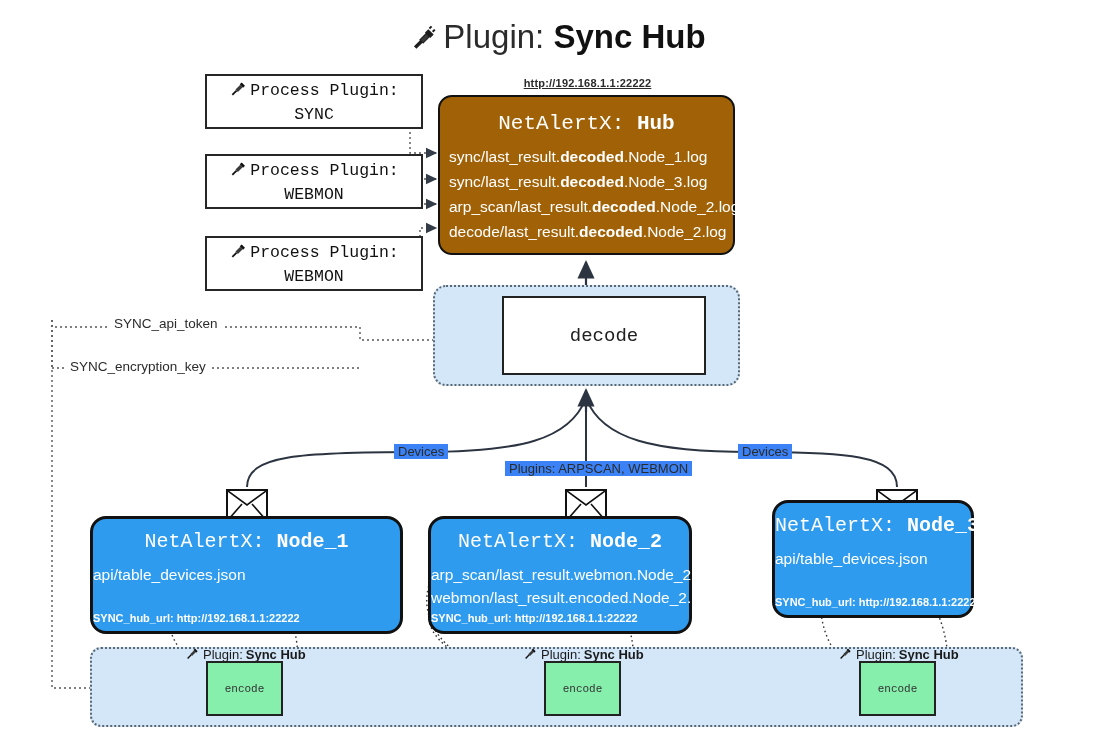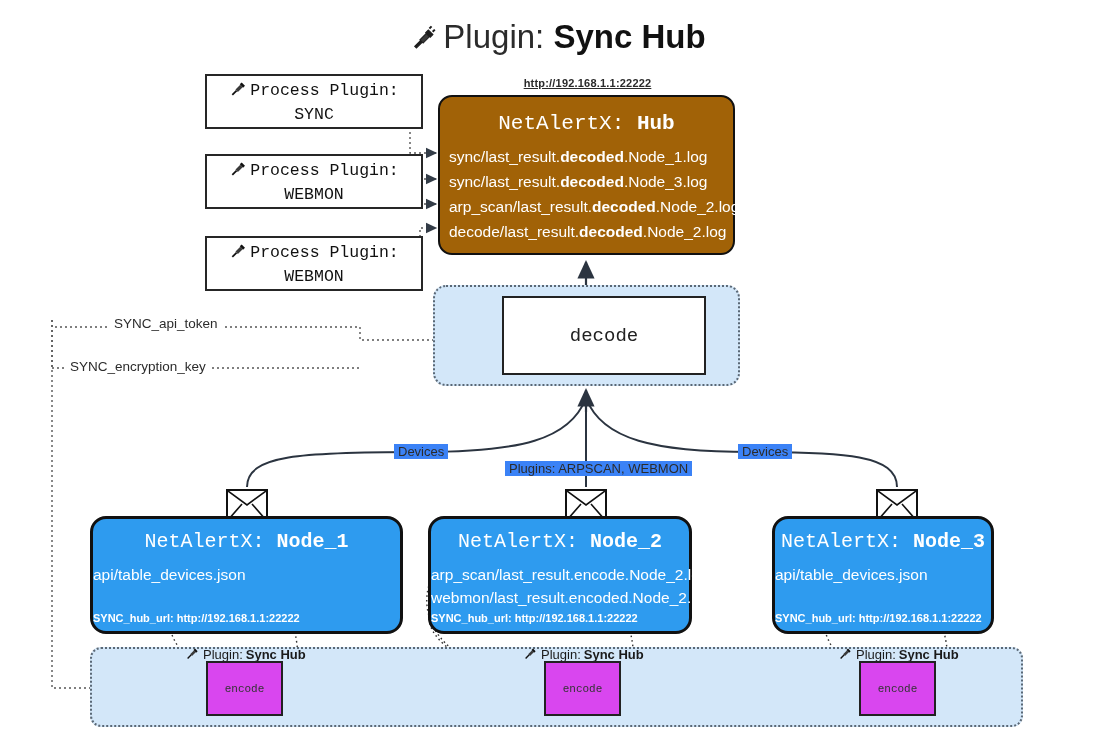--- a/index.html
+++ b/index.html
@@ -65,21 +65,21 @@
   
   .env{position:absolute;width:42px;height:33px;background:#fff;border:2px solid #111;
        box-sizing:border-box;}
 
   
   .sbox{position:absolute;height:80px;background:#D3E7F9;border:2px dotted #5a6876;
         box-sizing:border-box;}
   .slabel{position:absolute;font-size:13px;color:#1a1a1a;white-space:nowrap;
           display:flex;align-items:center;gap:3px;}
   .slabel b{font-weight:bold;}
-  .encbox{position:absolute;width:77px;height:55px;background:#d946ef;border:2.5px solid #222;
+  .encbox{position:absolute;width:77px;height:55px;background:#86efac;border:2.5px solid #222;
           box-sizing:border-box;display:flex;align-items:center;justify-content:center;
           font-family:"Liberation Mono","DejaVu Sans Mono",monospace;font-size:11px;color:#333;}
   .plugsvg{flex:none;}
 </style>
 </head>
 <body>
 
 <div id="stage">
 
   <svg id="edges" viewBox="0 0 1117 754">
@@ -235,27 +235,27 @@
     </div>
     <div class="nurl">SYNC_hub_url: http://192.168.1.1:22222</div>
   </div>
 
   <div class="node" style="left:428px;top:516px;width:264px;">
     <div class="ntitle">
       <span>NetAlertX:</span>
       <b>Node_2</b>
     </div>
     <div class="nlines">
-      <div class="nl">arp_scan/last_result.encode.Node_2.log</div>
+      <div class="nl">arp_scan/last_result.webmon.Node_2.log</div>
       <div class="nl">webmon/last_result.encoded.Node_2.log</div>
     </div>
     <div class="nurl">SYNC_hub_url: http://192.168.1.1:22222</div>
   </div>
 
-  <div class="node" style="left:772px;top:516px;width:222px;">
+  <div class="node" style="left:772px;top:500px;width:202px;">
     <div class="ntitle">
       <span>NetAlertX:</span>
       <b>Node_3</b>
     </div>
     <div class="nlines">
       <div class="nl">api/table_devices.json</div>
     </div>
     <div class="nurl">SYNC_hub_url: http://192.168.1.1:22222</div>
   </div>
 

